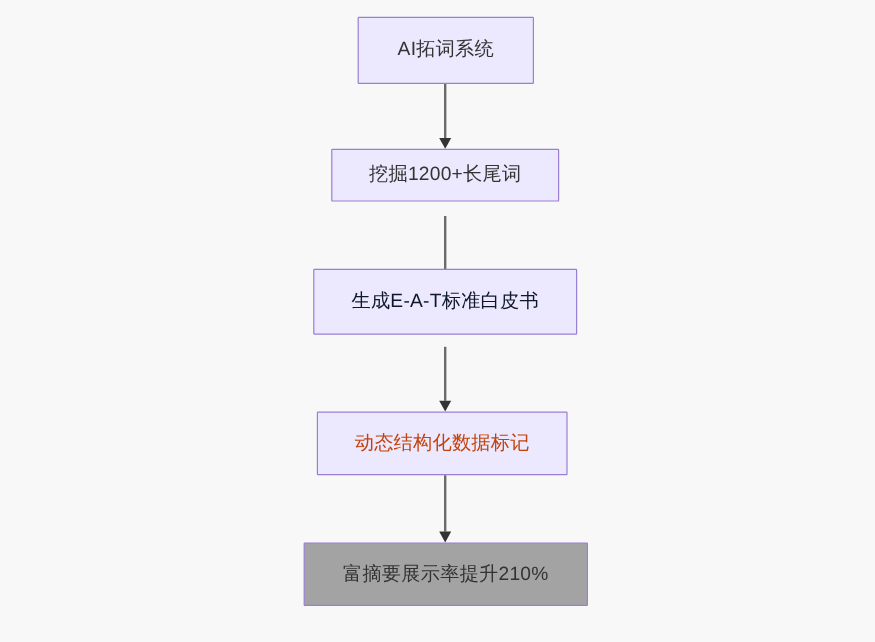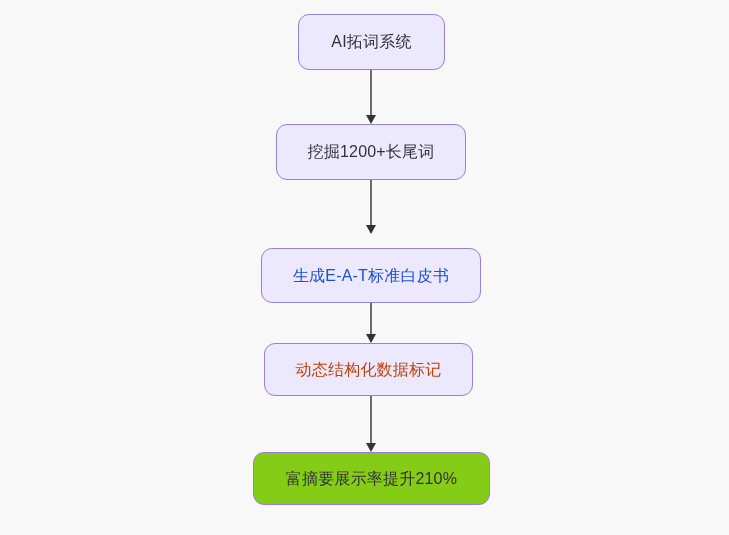--- a/index.html
+++ b/index.html
@@ -16,21 +16,21 @@
   #flowchart {
     position: relative;
     width: 729px;
     height: 535px;
   }
   .node {
     position: absolute;
     box-sizing: border-box;
     background: #ece8fd;
     border: 1px solid #9b7fd4;
-    border-radius: 11px;
+    border-radius: 1px;
     display: flex;
     align-items: center;
     justify-content: center;
     color: #333333;
     font-size: 16px;
     font-weight: 400;
     letter-spacing: 0.2px;
     white-space: nowrap;
   }
   .node-label {
@@ -79,26 +79,26 @@
     <div class="edge-head" style="top: 45px; border-top-color: rgb(51, 51, 51);"></div>
   </div>
   <div class="edge" style="left: 371px; top: 396px;">
     <div class="edge-line" style="height: 47px; background: rgb(107, 107, 107);"></div>
     <div class="edge-head" style="top: 47px; border-top-color: rgb(51, 51, 51);"></div>
   </div>
 
   <div class="node" style="left: 298px; top: 14px; width: 147px; height: 56px; background: rgb(236, 232, 253); border-color: rgb(155, 127, 212); color: rgb(51, 51, 51);">
     <span class="node-label">AI拓词系统</span>
   </div>
-  <div class="node" style="left: 276px; top: 124px; width: 190px; height: 56px; background: rgb(236, 232, 253); border-color: rgb(155, 127, 212); color: rgb(51, 51, 51);">
+  <div class="node" style="left: 276px; top: 124px; width: 190px; height: 44px; background: rgb(236, 232, 253); border-color: rgb(155, 127, 212); color: rgb(51, 51, 51);">
     <span class="node-label">挖掘1200+长尾词</span>
   </div>
-  <div class="node" style="left: 261px; top: 248px; width: 220px; height: 55px; background: rgb(236, 232, 253); border-color: rgb(155, 127, 212); color: #1d4ed8;">
+  <div class="node" style="left: 261px; top: 224px; width: 220px; height: 55px; background: rgb(236, 232, 253); border-color: rgb(155, 127, 212); color: #0f172a;">
     <span class="node-label">生成E-A-T标准白皮书</span>
   </div>
   <div class="node" style="left: 264px; top: 343px; width: 209px; height: 53px; background: rgb(236, 232, 253); border-color: rgb(155, 127, 212); color: #c2410c;">
     <span class="node-label">动态结构化数据标记</span>
   </div>
-  <div class="node" style="left: 253px; top: 452px; width: 237px; height: 53px; background: #84cc16; border-color: rgb(155, 127, 212); color: rgb(51, 51, 51);">
+  <div class="node" style="left: 253px; top: 452px; width: 237px; height: 53px; background: #a3a3a3; border-color: rgb(155, 127, 212); color: rgb(51, 51, 51);">
     <span class="node-label">富摘要展示率提升210%</span>
   </div>
 
 </div>
 
 </body></html>

